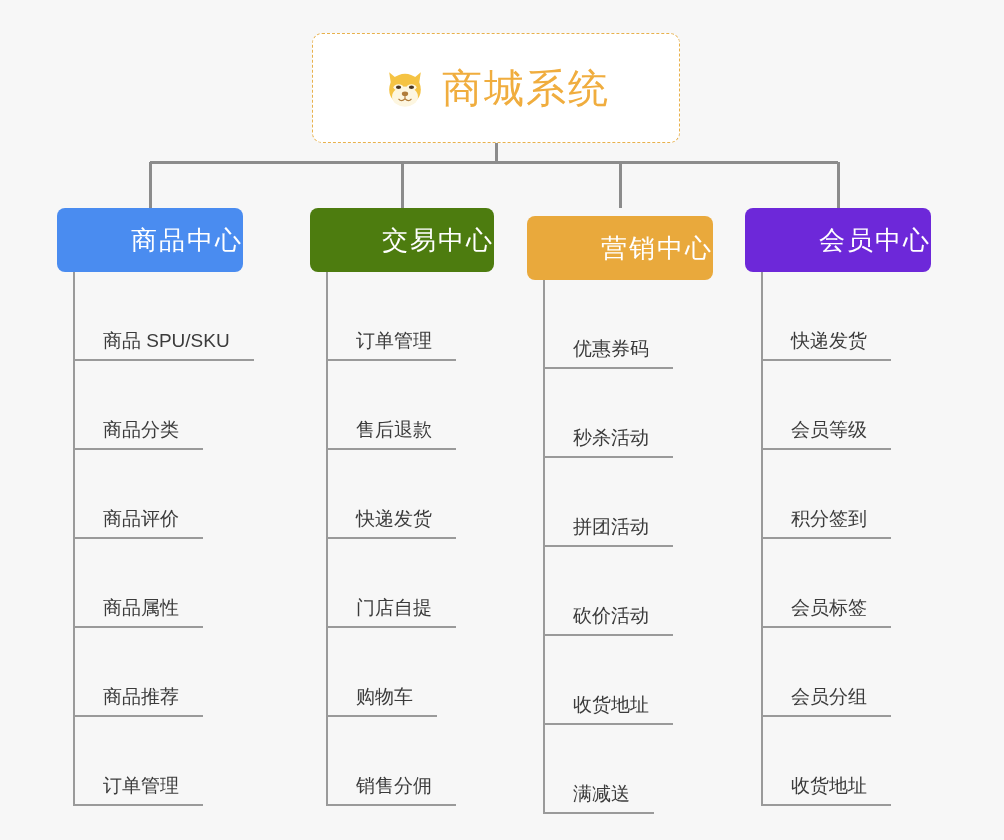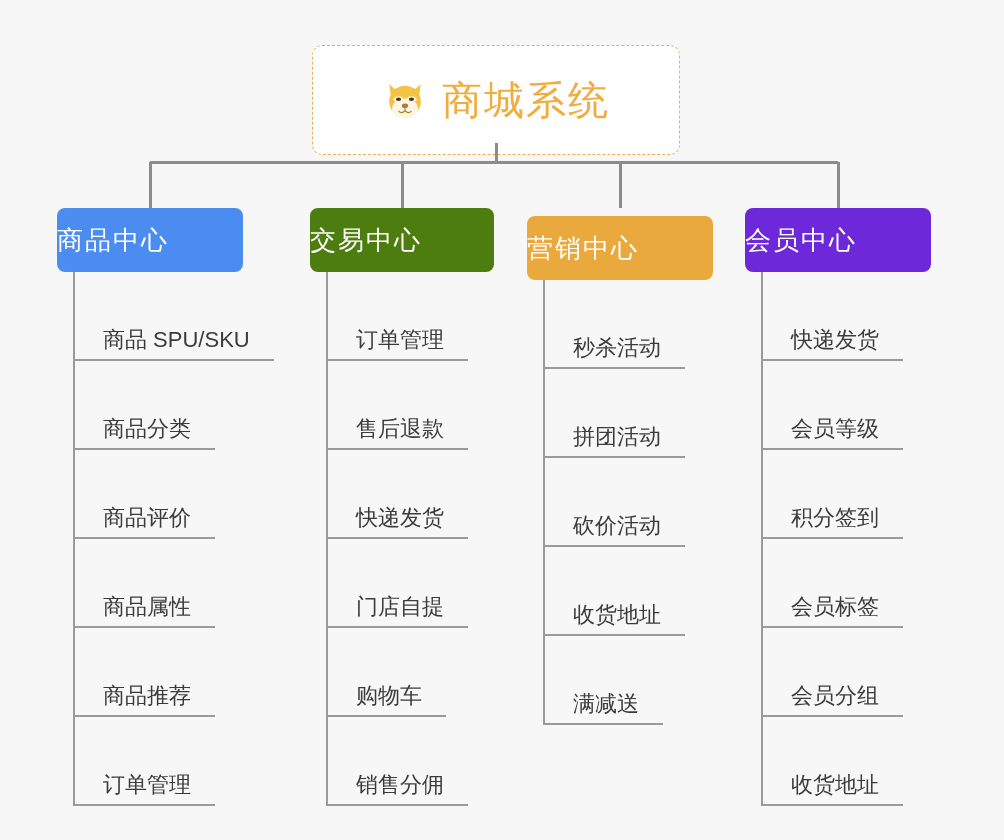--- a/index.html
+++ b/index.html
@@ -18,21 +18,21 @@
   #mindmap {
     position: relative;
     width: 1004px;
     height: 840px;
   }
 
   
   .root-node {
     position: absolute;
     left: 312px;
-    top: 45px;
+    top: 33px;
     width: 368px;
     height: 110px;
     box-sizing: border-box;
     background: #ffffff;
     border: 1px dashed #e8b14c;
     border-radius: 10px;
     display: flex;
     align-items: center;
     justify-content: center;
     gap: 14px;
@@ -66,21 +66,21 @@
   .branch {
     position: absolute;
     top: 208px;
   }
   .branch-header {
     height: 64px;
     box-sizing: border-box;
     border-radius: 8px;
     display: flex;
     align-items: center;
-    justify-content: flex-start;
+    justify-content: flex-end;
     color: #ffffff;
     font-size: 26px;
     letter-spacing: 2px;
     white-space: nowrap;
   }
 
   .leaf-list {
     position: relative;
     margin-top: 0;
     padding-top: 0;
@@ -101,21 +101,21 @@
     height: 89px;
     box-sizing: border-box;
     display: flex;
     align-items: flex-end;
     padding-left: 16px;
   }
   .leaf-inner {
     display: inline-block;
     border-bottom: 2px solid #9a9a9a;
     padding: 0 24px 6px 30px;
-    font-size: 22px;
+    font-size: 19px;
     color: #3b3b3b;
     white-space: nowrap;
     line-height: 1.2;
   }
 
   
   #branch-0 { left: 57px; }
   #branch-0 .branch-header { width: 186px; background: #4a8cf0; }
   #branch-1 { left: 310px; }
   #branch-1 .branch-header { width: 184px; background: #4d7c0f; }
@@ -216,20 +216,23 @@
         </div>
     </div>
   </div>
 
   <div class="branch" id="branch-2">
     <div class="branch-header">
       <span>营销中心</span>
     </div>
     <div class="leaf-list">
       <div class="leaf-item">
+          <span class="leaf-inner">优惠券码</span>
+        </div>
+      <div class="leaf-item">
           <span class="leaf-inner">秒杀活动</span>
         </div>
       <div class="leaf-item">
           <span class="leaf-inner">拼团活动</span>
         </div>
       <div class="leaf-item">
           <span class="leaf-inner">砍价活动</span>
         </div>
       <div class="leaf-item">
           <span class="leaf-inner">收货地址</span>

